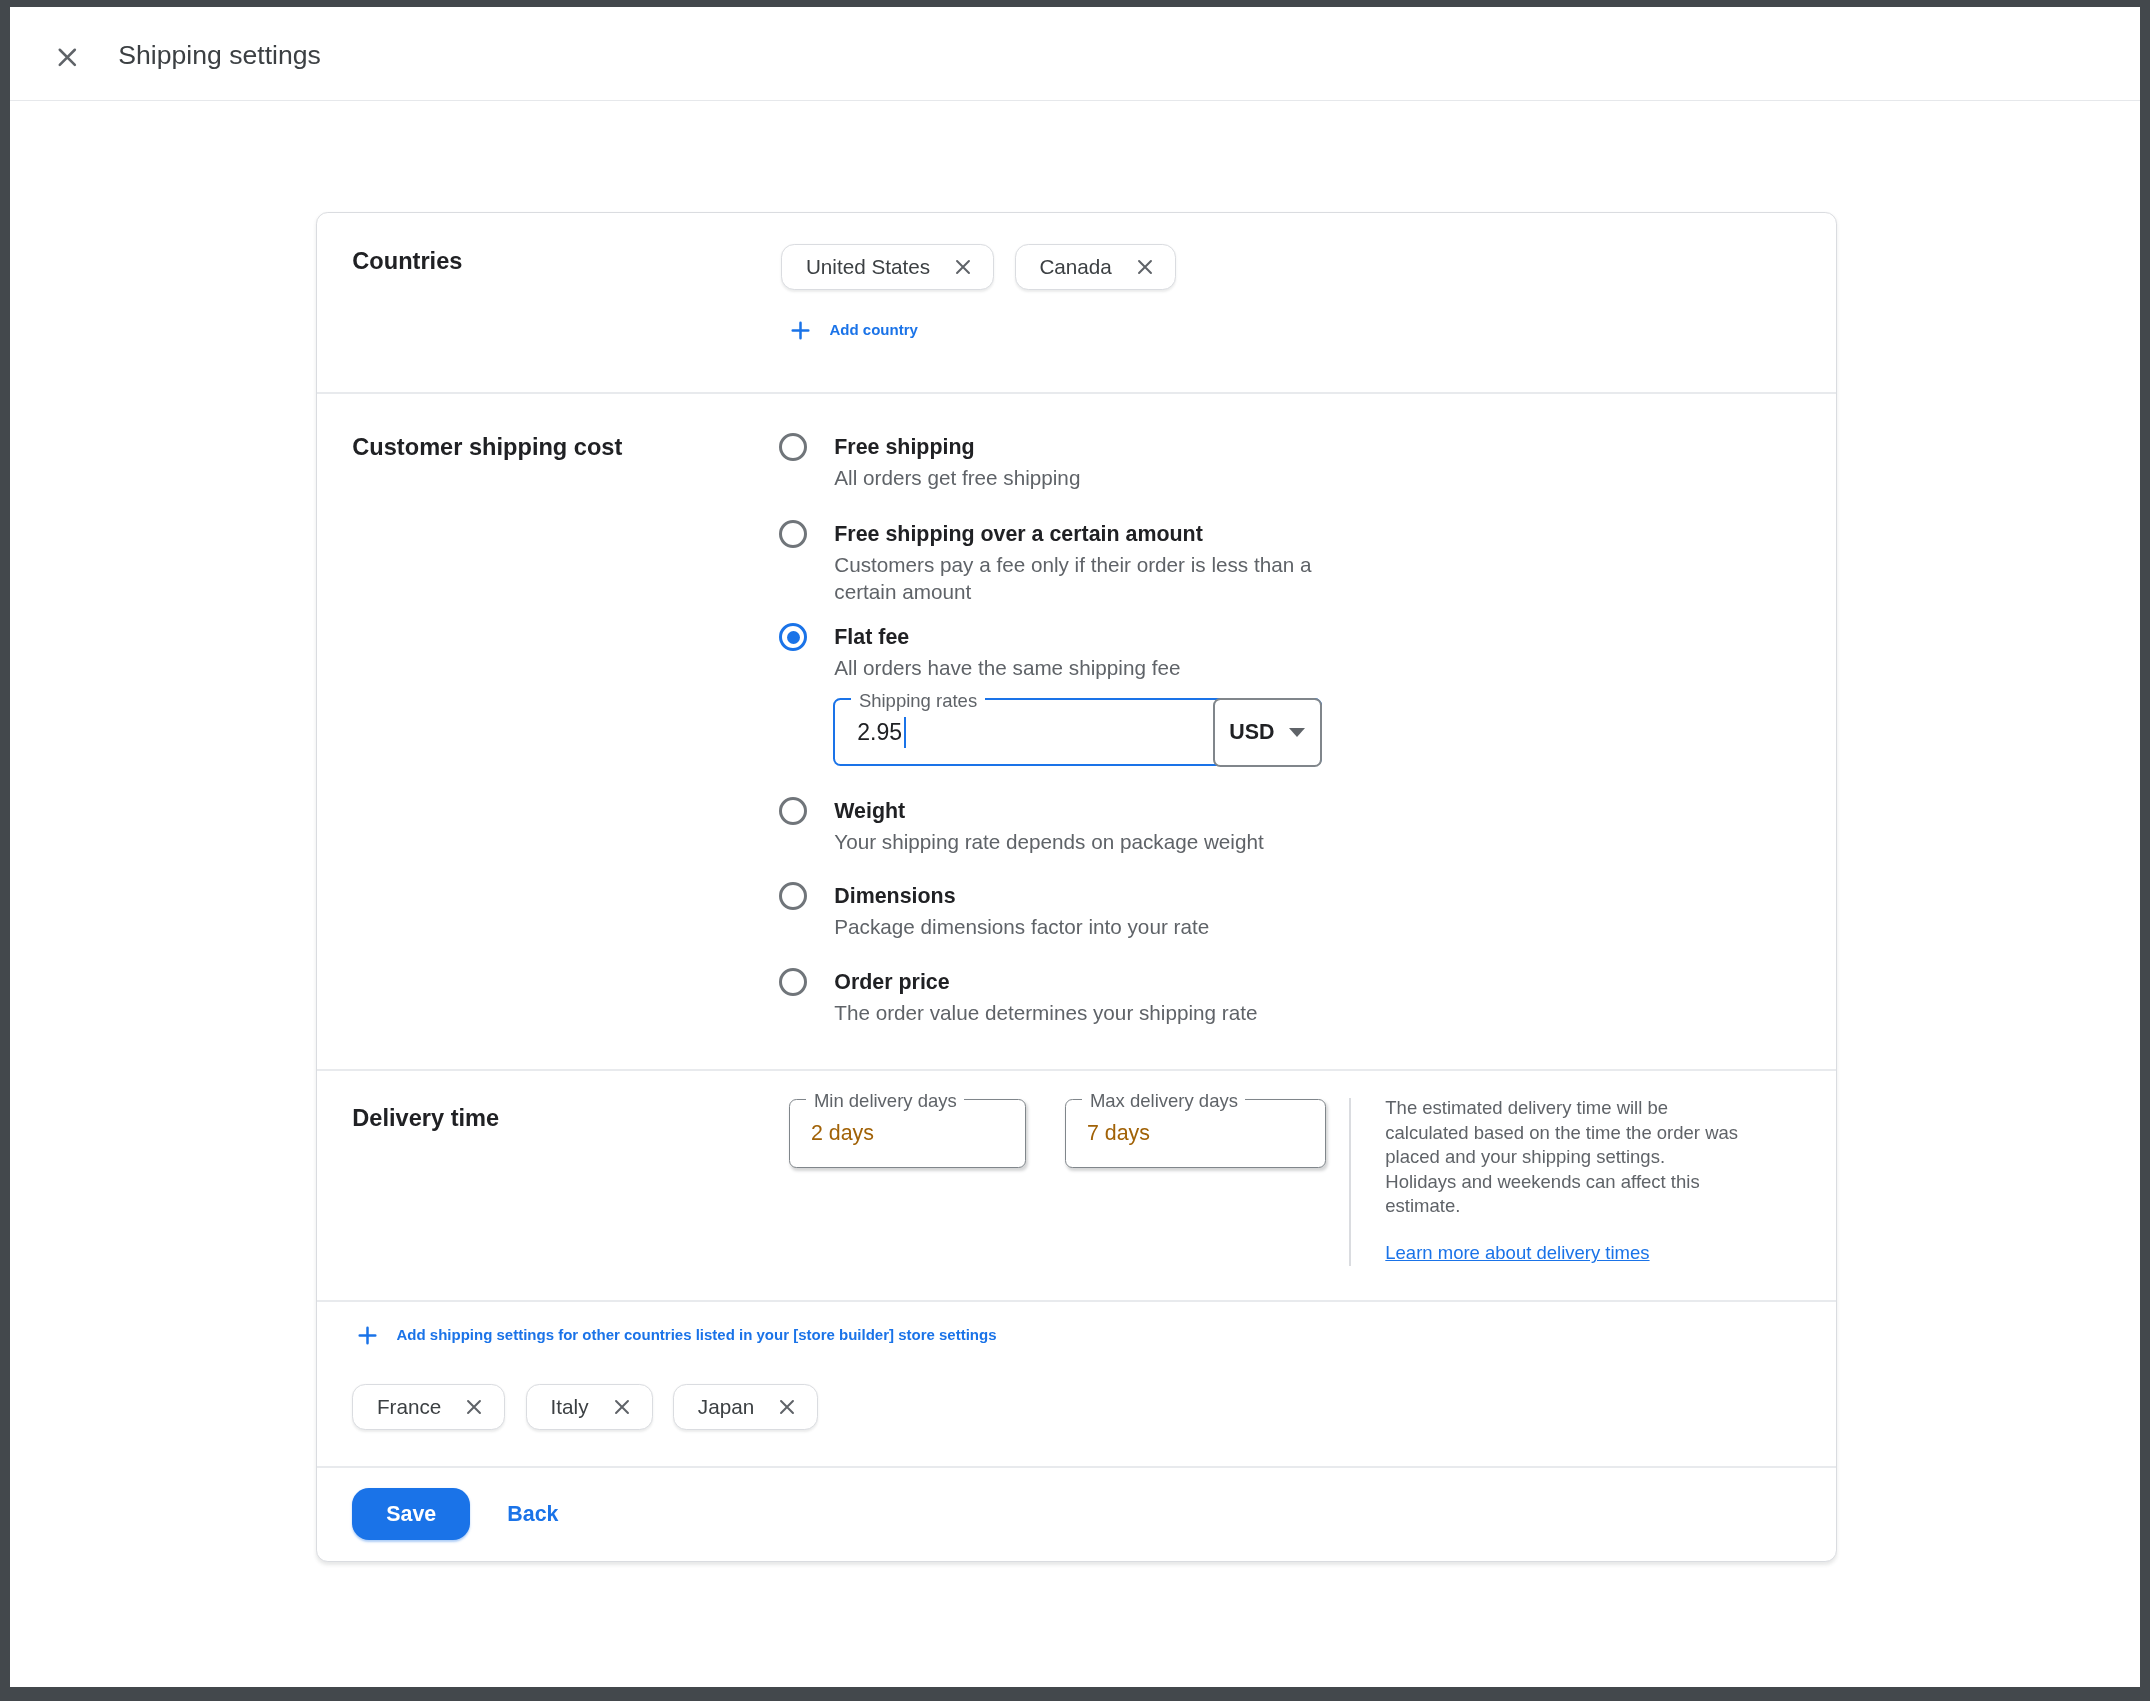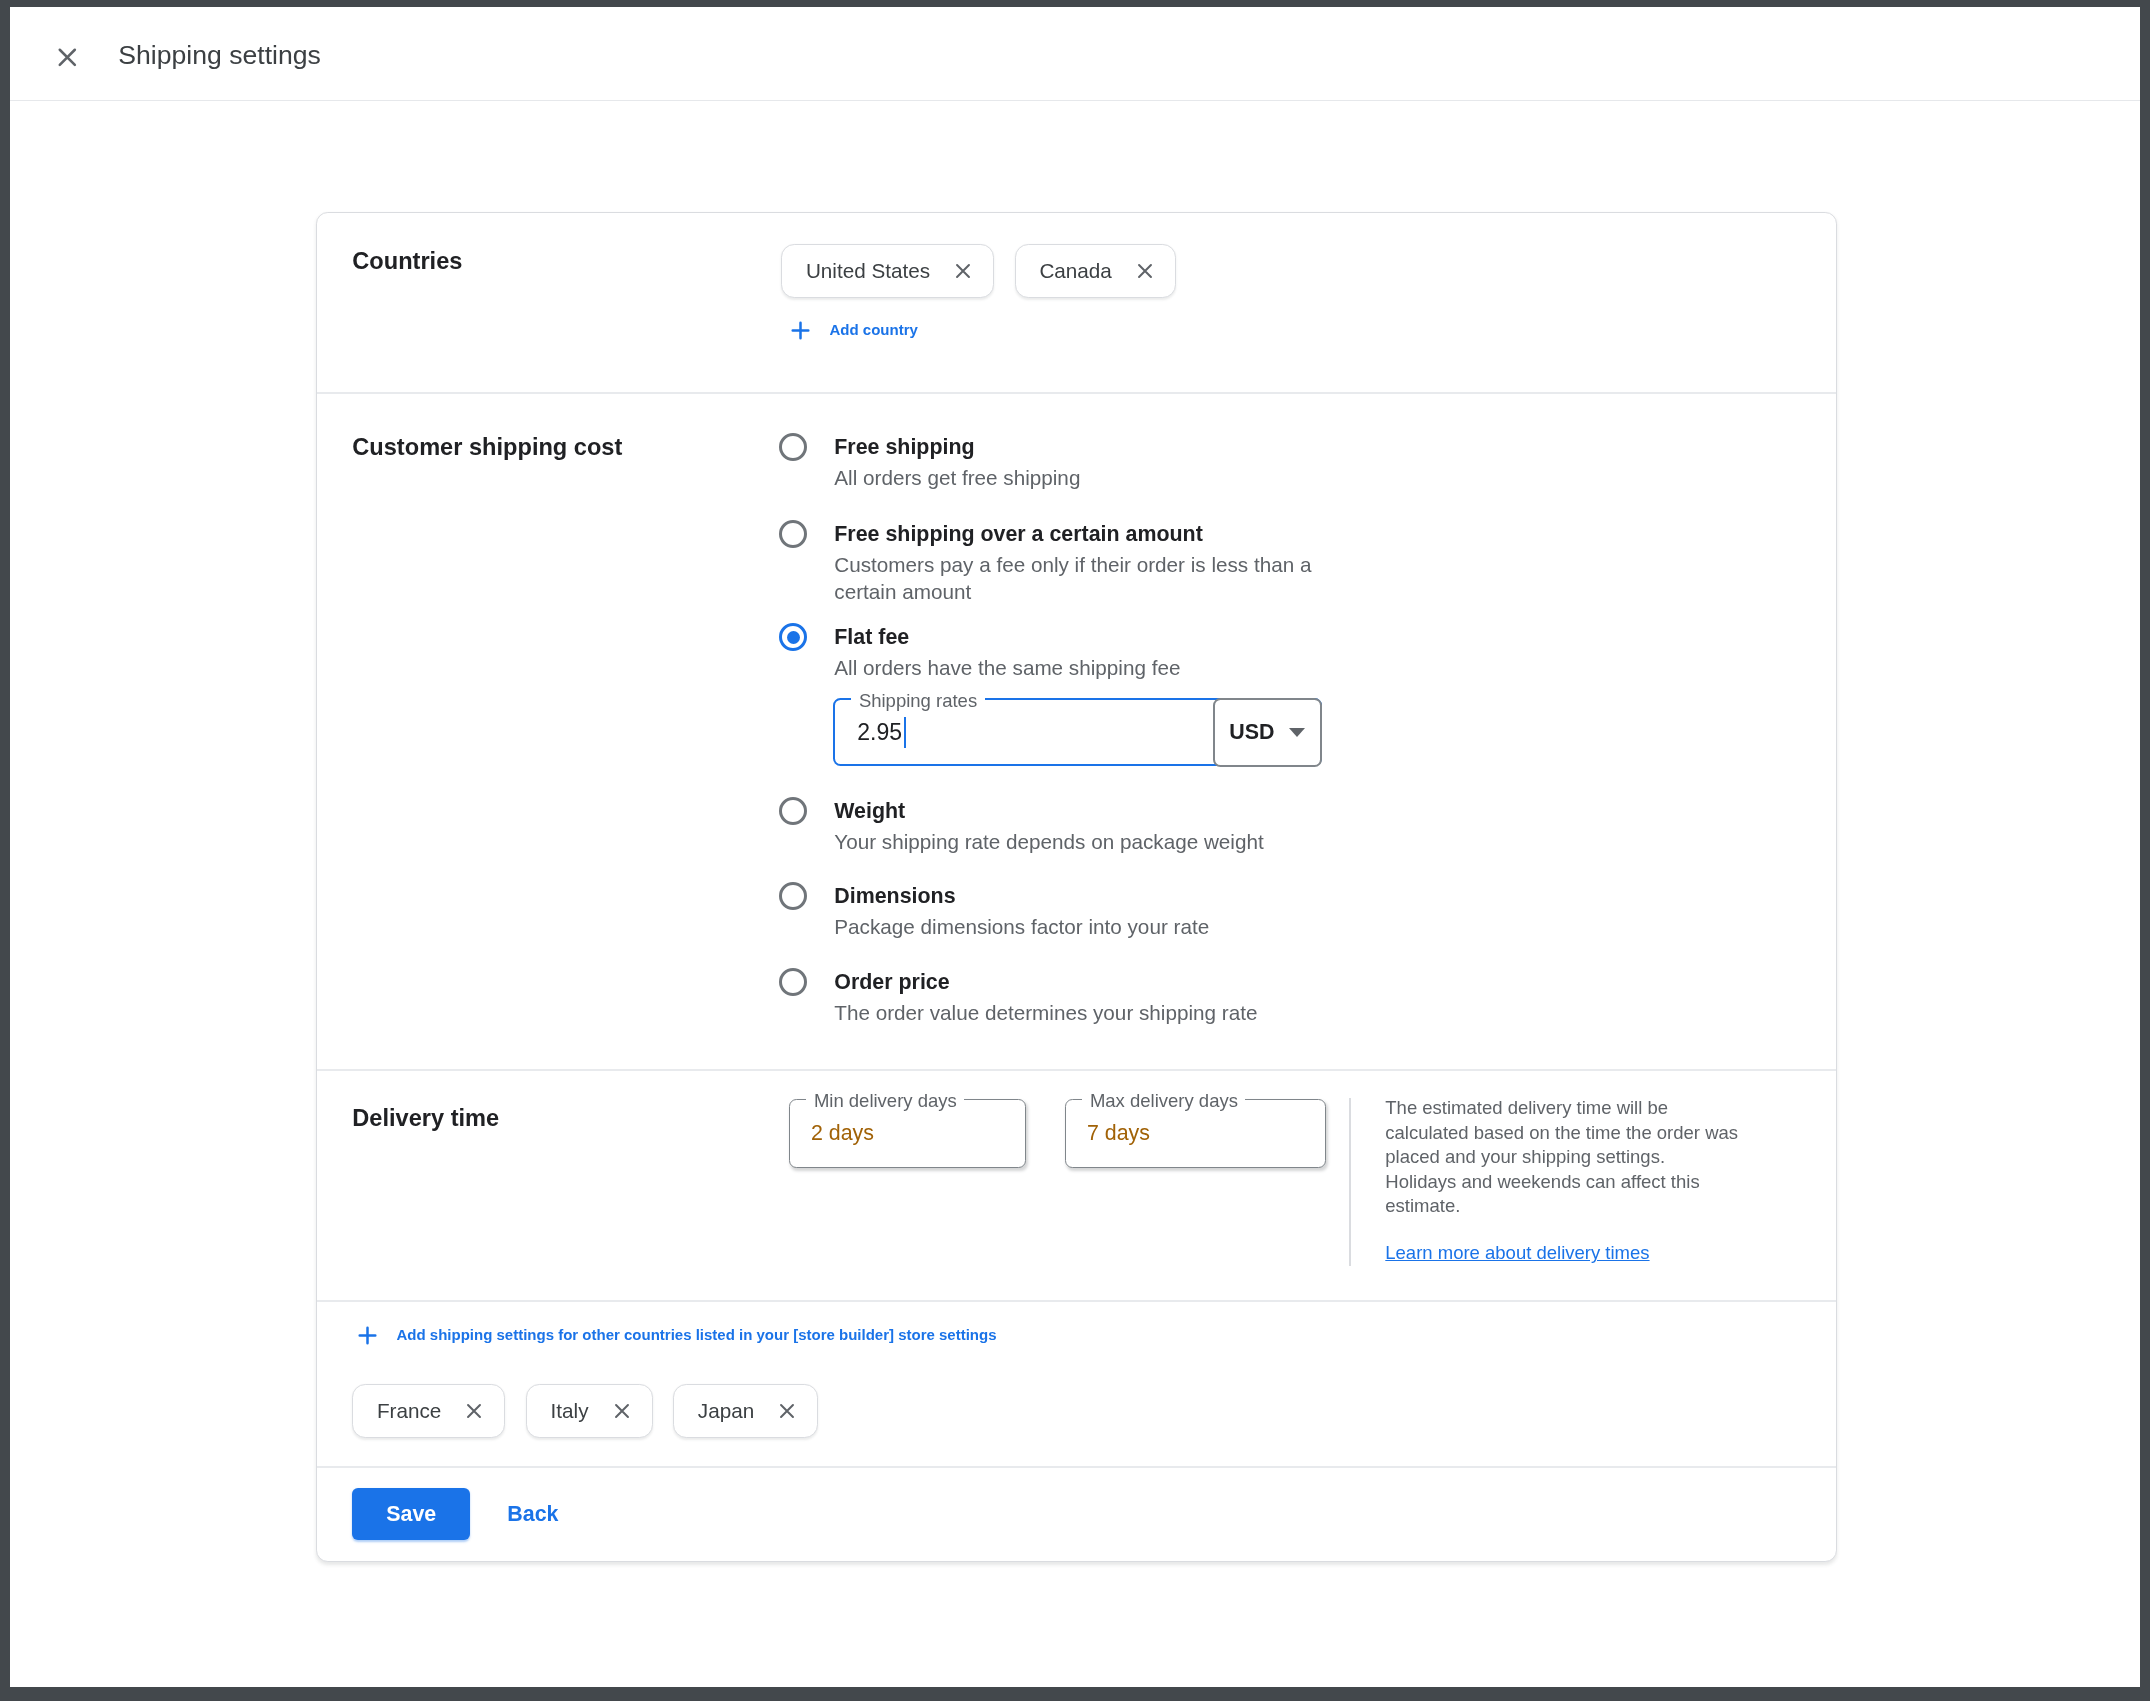--- a/index.html
+++ b/index.html
@@ -35,21 +35,21 @@
     box-sizing:border-box;box-shadow:0 2.2px 3.7px rgba(60,64,67,.12);
   }
   .hr{position:absolute;left:0;right:0;height:1.5px;background:#e8eaed;}
   .sec-label{
     position:absolute;left:35px;
     font-size:23.6px;font-weight:600;color:#202124;line-height:26.6px;
   }
   
   .chip-row{position:absolute;display:flex;gap:20.7px;}
   .chip{
-    display:inline-flex;align-items:center;height:54px;
+    display:inline-flex;align-items:center;height:46px;
     border:1.5px solid #dadce0;border-radius:13.3px;background:#fff;
     padding:0 19px 0 23.6px;gap:22px;box-sizing:border-box;
     box-shadow:0 1.5px 2.2px rgba(60,64,67,.10);
   }
   .chip-label{font-size:20.7px;color:#3c4043;}
   .icon-btn{background:none;border:none;padding:0;display:flex;align-items:center;justify-content:center;cursor:pointer;}
   
   .add-link{
     position:absolute;display:flex;align-items:center;gap:16.2px;
     cursor:pointer;background:none;border:none;padding:0;
@@ -107,21 +107,21 @@
     position:absolute;left:1068px;top:883px;width:428px;
     font-size:18.5px;line-height:24.4px;color:#5f6368;white-space:pre-line;
   }
   .learn-link{
     position:absolute;left:1068px;top:1028px;
     font-size:18.5px;color:#1a73e8;text-decoration:underline;cursor:pointer;line-height:24.4px;
   }
   
   .footer{position:absolute;left:35px;top:1275px;display:flex;align-items:center;gap:37px;}
   .save-btn{
-    width:118px;height:52px;background:#1a73e8;border:none;border-radius:6px;
+    width:118px;height:52px;background:#1a73e8;border:none;border-radius:17px;
     color:#fff;font-size:21.4px;font-weight:600;font-family:inherit;
     display:flex;align-items:center;justify-content:center;cursor:pointer;
     box-shadow:0 1.5px 2.2px rgba(26,115,232,.35);
   }
   .back-link{font-size:21.4px;font-weight:600;color:#1a73e8;cursor:pointer;background:none;border:none;padding:0;font-family:inherit;}
 </style>
 </head>
 <body>
 
 <div class="screen">

